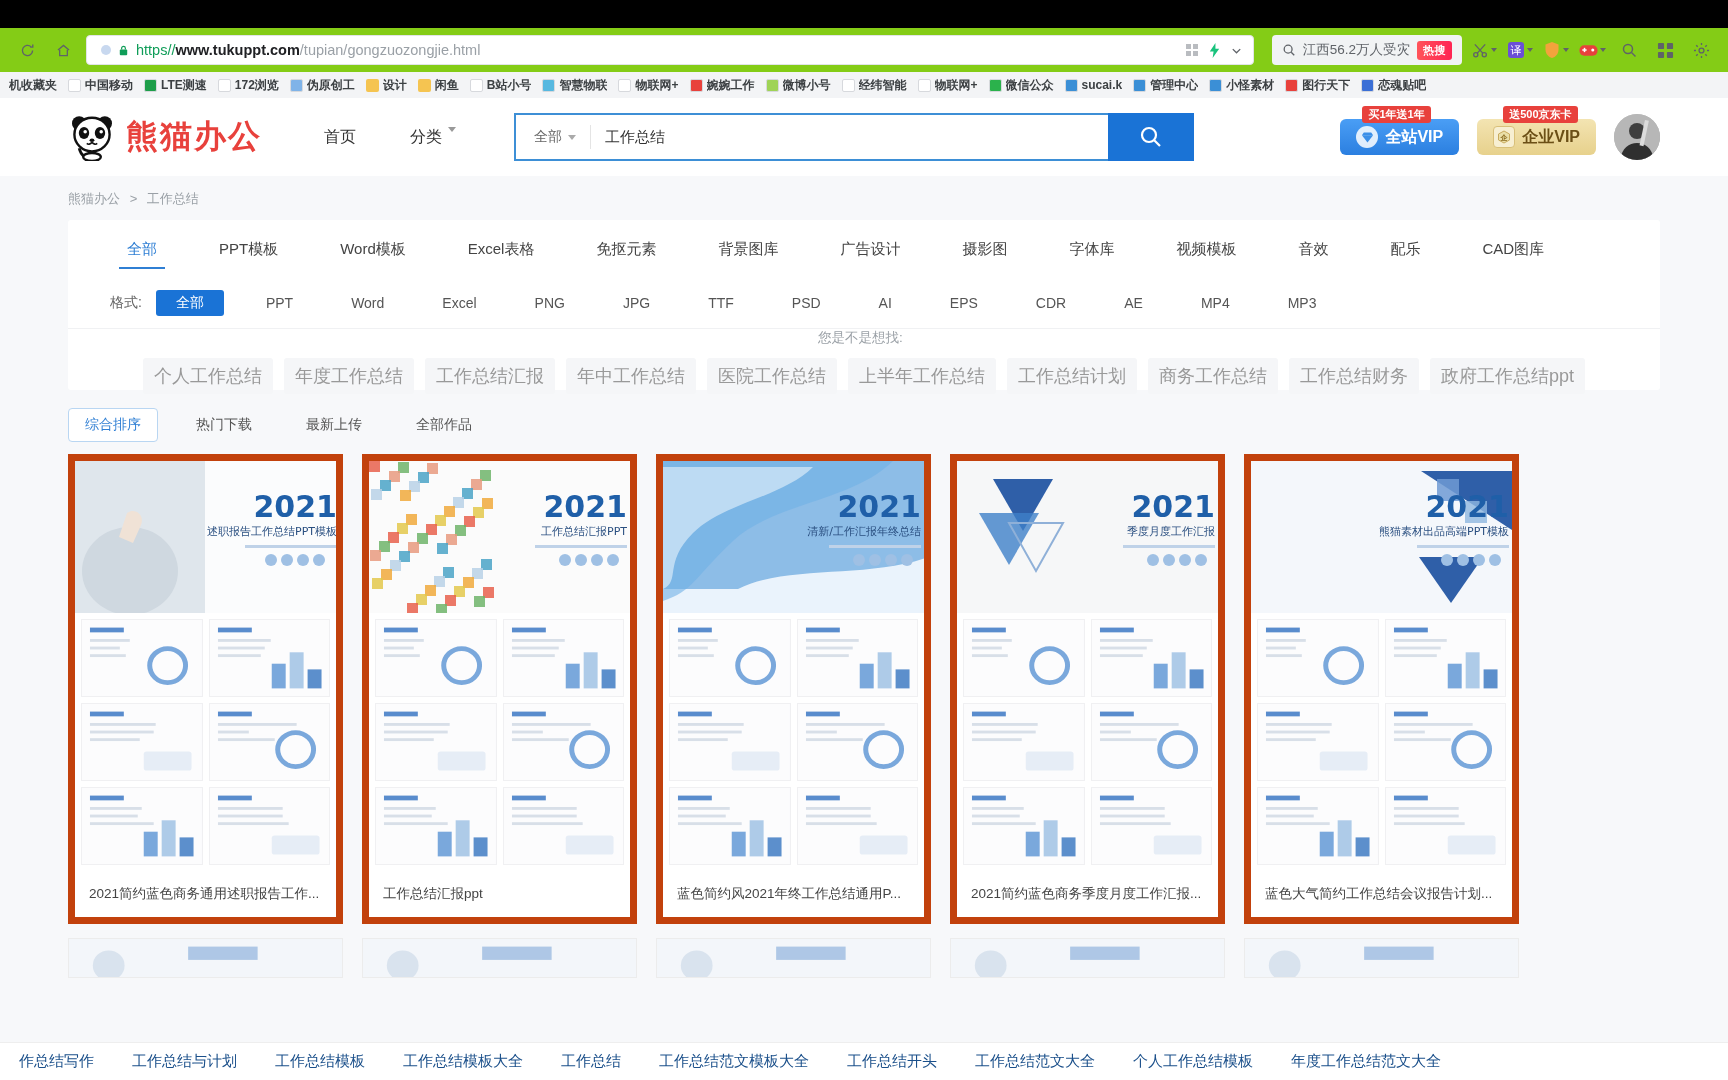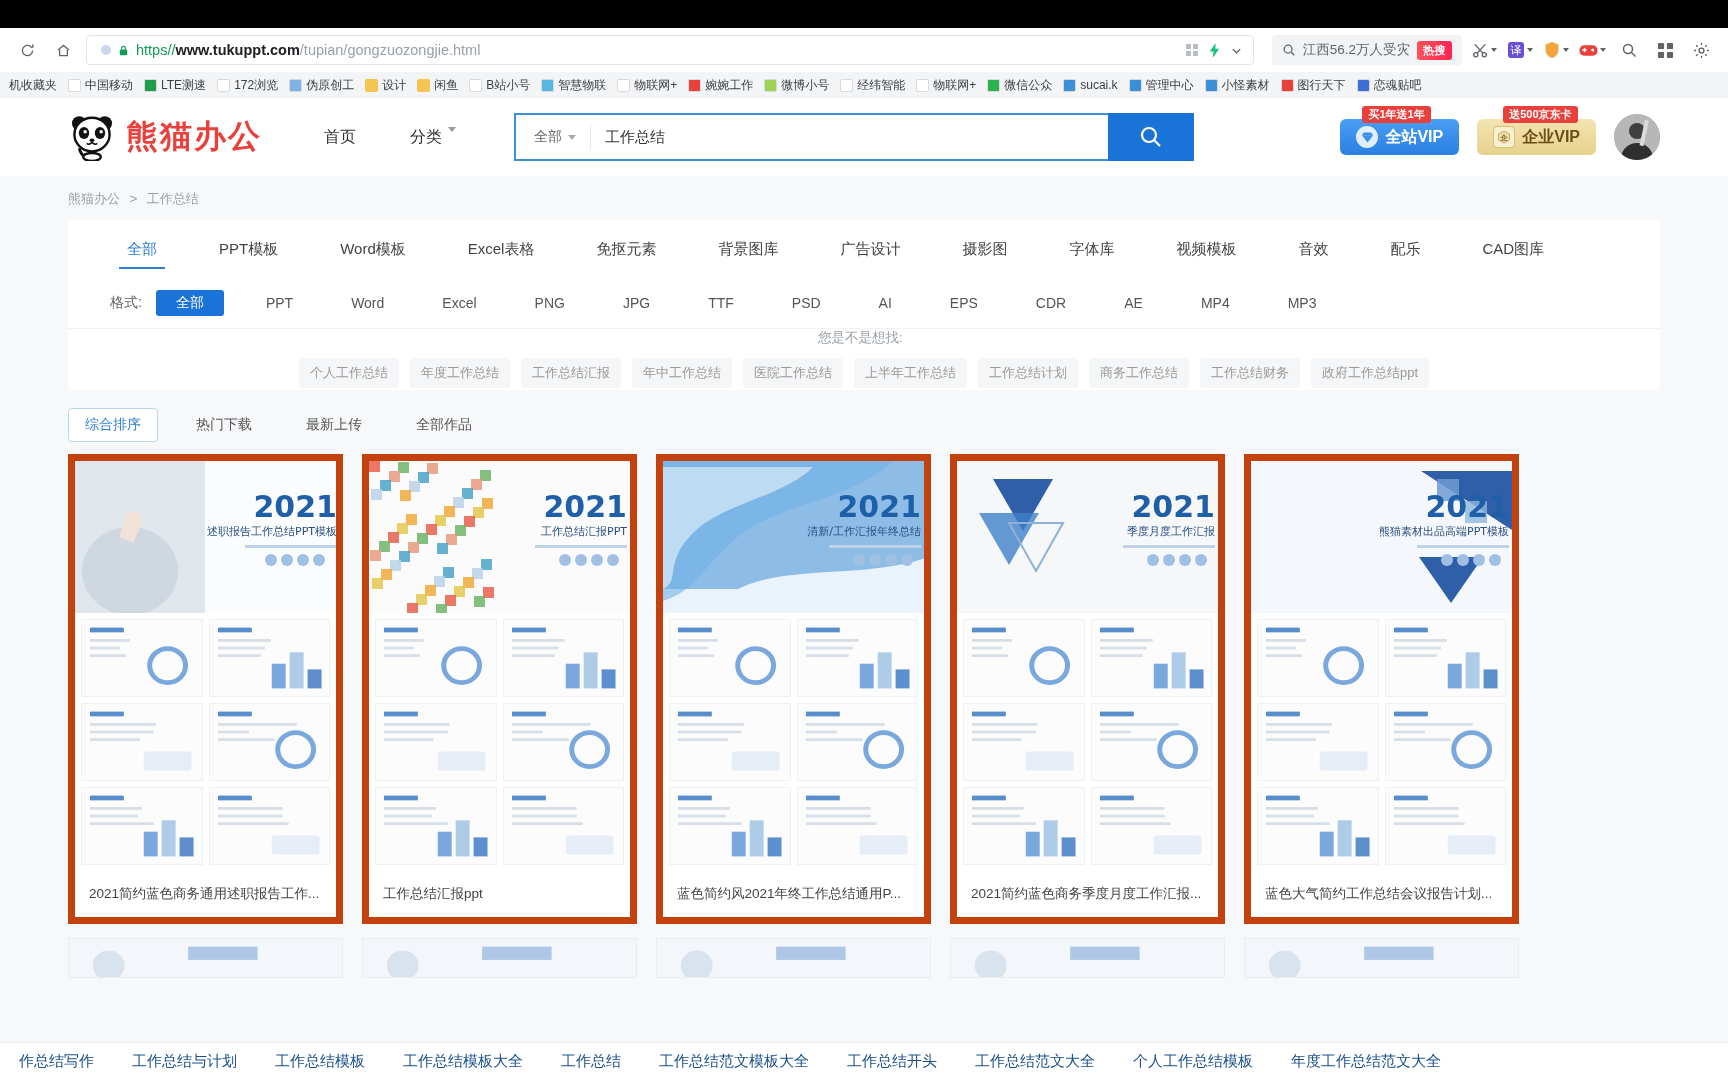--- a/index.html
+++ b/index.html
@@ -4,21 +4,21 @@
 <style>
   * { box-sizing: border-box; margin: 0; padding: 0; }
   html, body {
     width: 1728px; height: 1080px;
     background: #000; overflow: hidden;
     font-family: "Liberation Sans", "DejaVu Sans", sans-serif;
   }
   .screen { position: relative; width: 1728px; height: 1080px; background:#000; }
 
   
-  .chrome { position:absolute; left:0; top:28px; width:1728px; height:70px; background:#ffffff; }
+  .chrome { position:absolute; left:0; top:28px; width:1728px; height:70px; background:#84cc16; }
   .chrome-top { display:flex; align-items:center; height:44px; padding:0 14px; gap:10px; }
   .nav-btn { width:26px; height:26px; display:flex; align-items:center; justify-content:center;
              color:#5f6368; flex:0 0 auto; }
   .nav-btn svg { display:block; }
   .omnibox { flex:1 1 auto; display:flex; align-items:center; height:30px; background:#fff;
              border-radius:4px; padding:0 8px; gap:6px; min-width:0; border:1px solid #e2e4e7;}
   .ob-dot { width:10px; height:10px; border-radius:50%; background:#c8d8ef; flex:0 0 auto; margin-left:6px;}
   .lock { width:13px; height:13px; flex:0 0 auto; }
   .url { font-size:14.5px; color:#9aa0a6; white-space:nowrap; overflow:hidden; }
   .url b { color:#202124; font-weight:700; }
@@ -36,21 +36,21 @@
            border-top:4px solid #5f6368; }
 
   
   .bookmarks { display:flex; align-items:center; height:26px; padding:0 4px; gap:1px;
                overflow:hidden; background:#f3f4f6; }
   .bm { display:flex; align-items:center; gap:4px; padding:2px 5px; border-radius:3px;
         font-size:12px; color:#3c4043; white-space:nowrap; flex:0 0 auto; }
   .bm .fav { width:13px; height:13px; border-radius:2px; flex:0 0 auto; display:flex;
              align-items:center; justify-content:center; font-size:8px; color:#fff; font-weight:700;}
   .bm .label { max-width:62px; overflow:hidden; text-overflow:clip; display:inline-block;
-               white-space:nowrap; }
+               white-space:nowrap;font-weight:bold; }
 
   
   .page { position:absolute; left:0; top:98px; width:1728px; height:982px;
           background:#f7f8fa; overflow:hidden; }
   .site-header { height:78px; background:#fff; display:flex; align-items:center; padding:0 68px; }
   .logo { display:flex; align-items:center; gap:10px; flex:0 0 auto; }
   .panda { width:48px; height:48px; }
   .logo-text { font-size:32px; font-weight:700; color:#e8413c; letter-spacing:2px;
                font-family:"DejaVu Sans","Liberation Sans",sans-serif;}
   .mainnav { display:flex; align-items:center; gap:54px; margin-left:62px; flex:0 0 auto; }
@@ -97,21 +97,21 @@
                        bottom:9px; width:46px; height:2.5px; background:#2f7fd4; }
 
   .fmt-row { display:flex; align-items:center; height:50px; padding:0 42px; gap:0; }
   .fmt-label { font-size:14px; color:#666; margin-right:14px; }
   .fmt { padding:4px 16px; font-size:14px; color:#555; border-radius:3px; margin-right:26px; cursor:pointer;}
   .fmt.active { background:#1a73d6; color:#fff; padding:4px 20px; }
 
   .sug-row { display:flex; align-items:center; height:58px; padding:0 42px;
              border-top:1px solid #f0f1f3; margin:0 0 0 0; gap:11px;flex-direction:column; }
   .sug-label { font-size:13.5px; color:#9aa0a6; margin-right:7px; }
-  .sug { background:#f5f6f8; color:#999; font-size:13px; padding:6px 11px; border-radius:3px;
+  .sug { background:#f5f6f8; color:#999; font-size:18px; padding:6px 11px; border-radius:3px;
          white-space:nowrap; cursor:pointer;}
 
   .sort-row { display:flex; align-items:center; gap:0; padding:18px 68px 12px; }
   .sort { font-size:14px; color:#555; padding:7px 16px; margin-right:22px; cursor:pointer;}
   .sort.active { color:#2f7fd4; border:1px solid #b9d6f2; border-radius:4px; background:#fff; }
 
   .grid { display:flex; gap:19px; padding:0 68px; }
   .card { width:275px; background:#fff; border:7px solid #c2410c; flex:0 0 auto; }
   .thumb { width:100%; height:410px; position:relative; overflow:hidden; background:#fff; }
   .cap { height:46px; display:flex; align-items:center; padding:0 14px; font-size:13.5px;

